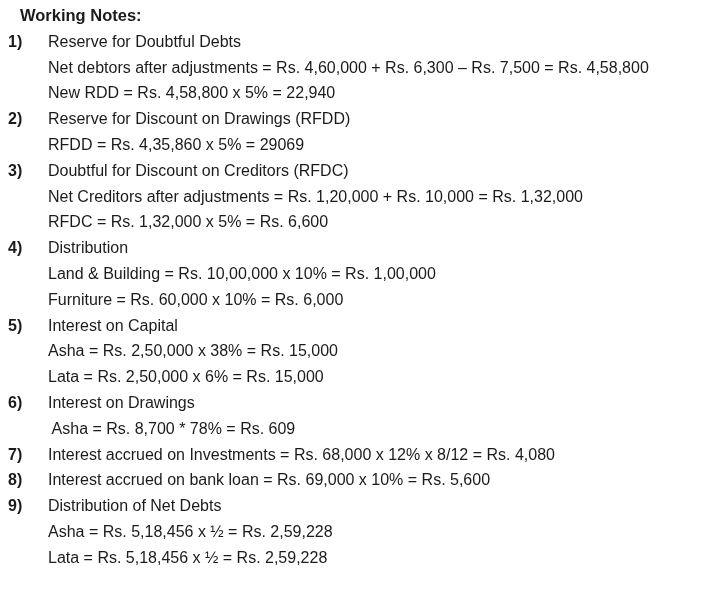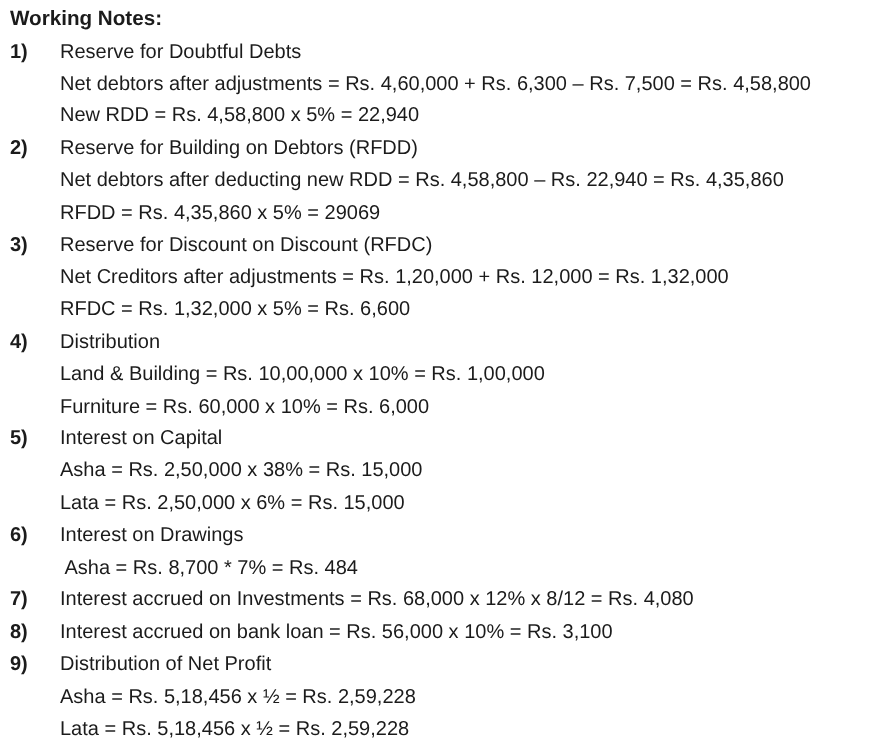--- a/index.html
+++ b/index.html
@@ -18,20 +18,21 @@
     -webkit-font-smoothing: antialiased;
   }
   .page {
     padding: 3px 0 0 8px;
     width: 693px;
   }
   .doc-title {
     font-weight: 700;
     font-size: 16.5px;
     white-space: pre;
+    margin-left: 12px;
   }
   .note {
     display: flex;
     align-items: flex-start;
   }
   .note-num {
     flex: 0 0 40px;
     width: 40px;
     font-weight: 700;
     white-space: pre;
@@ -56,31 +57,30 @@
     <div class="note-body">
       <div class="note-line">Reserve for Doubtful Debts</div>
       <div class="note-line">Net debtors after adjustments = Rs. 4,60,000 + Rs. 6,300 – Rs. 7,500 = Rs. 4,58,800</div>
       <div class="note-line">New RDD = Rs. 4,58,800 x 5% = 22,940</div>
     </div>
   </div>
 
   <div class="note">
     <div class="note-num">2)</div>
     <div class="note-body">
-      <div class="note-line">Reserve for Building on Debtors (RFDD)</div>
-      <div class="note-line">Net debtors after deducting new RDD = Rs. 4,58,800 – Rs. 22,940 = Rs. 4,35,860</div>
+      <div class="note-line">Reserve for Discount on Drawings (RFDD)</div>
       <div class="note-line">RFDD = Rs. 4,35,860 x 5% = 29069</div>
     </div>
   </div>
 
   <div class="note">
     <div class="note-num">3)</div>
     <div class="note-body">
-      <div class="note-line">Reserve for Discount on Discount (RFDC)</div>
-      <div class="note-line">Net Creditors after adjustments = Rs. 1,20,000 + Rs. 12,000 = Rs. 1,32,000</div>
+      <div class="note-line">Doubtful for Discount on Creditors (RFDC)</div>
+      <div class="note-line">Net Creditors after adjustments = Rs. 1,20,000 + Rs. 10,000 = Rs. 1,32,000</div>
       <div class="note-line">RFDC = Rs. 1,32,000 x 5% = Rs. 6,600</div>
     </div>
   </div>
 
   <div class="note">
     <div class="note-num">4)</div>
     <div class="note-body">
       <div class="note-line">Distribution</div>
       <div class="note-line">Land &amp; Building = Rs. 10,00,000 x 10% = Rs. 1,00,000</div>
       <div class="note-line">Furniture = Rs. 60,000 x 10% = Rs. 6,000</div>
@@ -93,40 +93,40 @@
       <div class="note-line">Interest on Capital</div>
       <div class="note-line">Asha = Rs. 2,50,000 x 38% = Rs. 15,000</div>
       <div class="note-line">Lata = Rs. 2,50,000 x 6% = Rs. 15,000</div>
     </div>
   </div>
 
   <div class="note">
     <div class="note-num">6)</div>
     <div class="note-body">
       <div class="note-line">Interest on Drawings</div>
-      <div class="note-line"> Asha = Rs. 8,700 * 7% = Rs. 484</div>
+      <div class="note-line"> Asha = Rs. 8,700 * 78% = Rs. 609</div>
     </div>
   </div>
 
   <div class="note">
     <div class="note-num">7)</div>
     <div class="note-body">
       <div class="note-line">Interest accrued on Investments = Rs. 68,000 x 12% x 8/12 = Rs. 4,080</div>
     </div>
   </div>
 
   <div class="note">
     <div class="note-num">8)</div>
     <div class="note-body">
-      <div class="note-line">Interest accrued on bank loan = Rs. 56,000 x 10% = Rs. 3,100</div>
+      <div class="note-line">Interest accrued on bank loan = Rs. 69,000 x 10% = Rs. 5,600</div>
     </div>
   </div>
 
   <div class="note">
     <div class="note-num">9)</div>
     <div class="note-body">
-      <div class="note-line">Distribution of Net Profit</div>
+      <div class="note-line">Distribution of Net Debts</div>
       <div class="note-line">Asha = Rs. 5,18,456 x ½ = Rs. 2,59,228</div>
       <div class="note-line">Lata = Rs. 5,18,456 x ½ = Rs. 2,59,228</div>
     </div>
   </div>
 
 </div>
 
 </body></html>

